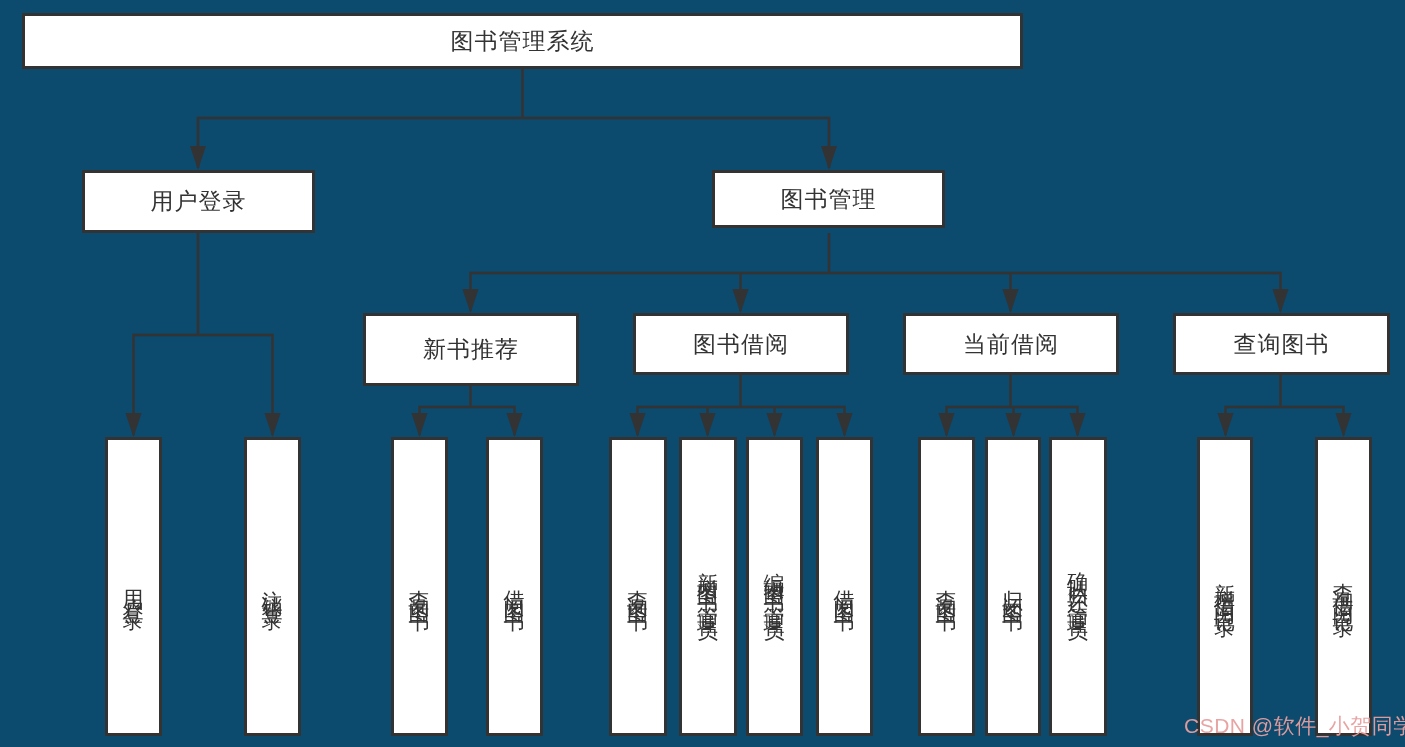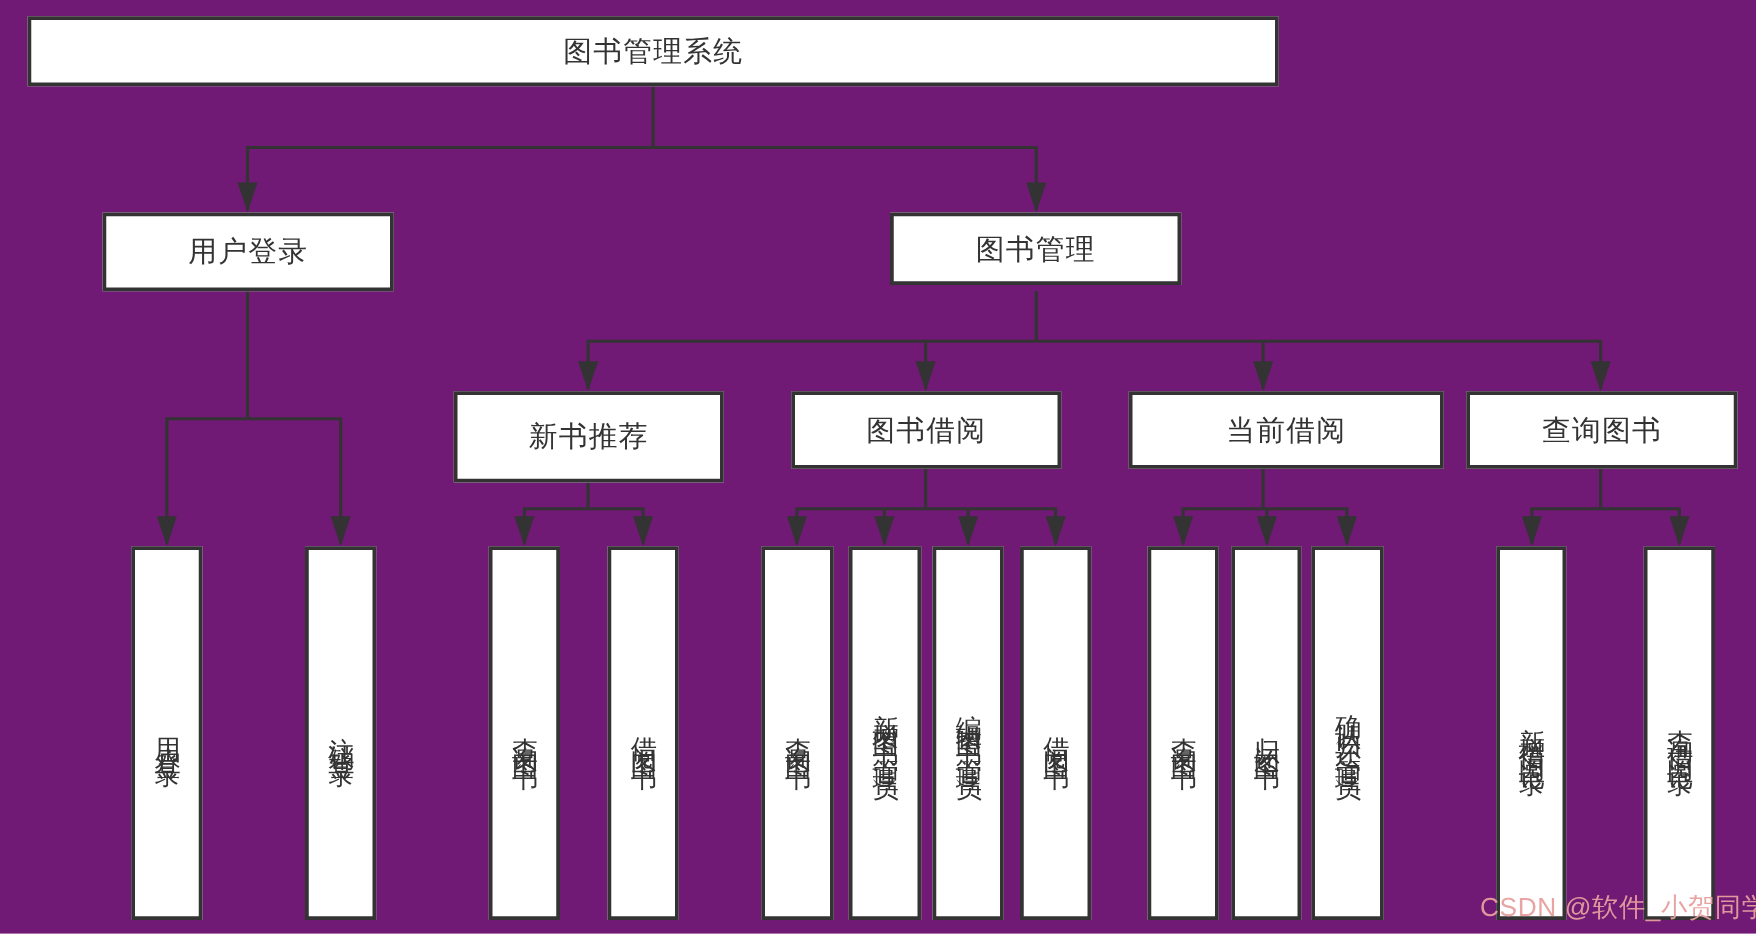--- a/index.html
+++ b/index.html
@@ -1,20 +1,20 @@
 <!DOCTYPE html>
 <html><head>
 <meta charset="utf-8">
 <style>
   html, body { margin: 0; padding: 0; background: #ffffff; }
   .canvas {
     position: relative;
     width: 1405px;
     height: 747px;
-    background: #701a75;
+    background: #0c4a6e;
     font-family: "Liberation Sans", "DejaVu Sans", sans-serif;
     color: #333333;
     overflow: hidden;
   }
   svg.connectors {
     position: absolute;
     left: 0; top: 0;
     z-index: 0;
   }
   .node {
@@ -99,21 +99,21 @@
   <div class="node" style="left:712px; top:170px; width:233px; height:58px;">
     <span class="hlabel">图书管理</span>
   </div>
 
   <div class="node" style="left:363px; top:313px; width:216px; height:73px;">
     <span class="hlabel">新书推荐</span>
   </div>
   <div class="node" style="left:633px; top:313px; width:216px; height:62px;">
     <span class="hlabel">图书借阅</span>
   </div>
-  <div class="node" style="left:903px; top:313px; width:252px; height:62px;">
+  <div class="node" style="left:903px; top:313px; width:216px; height:62px;">
     <span class="hlabel">当前借阅</span>
   </div>
   <div class="node" style="left:1173px; top:313px; width:217px; height:62px;">
     <span class="hlabel">查询图书</span>
   </div>
 
   <div class="node" style="left:105px; top:437px; width:57px; height:299px;">
     <span class="vlabel">用户登录</span>
   </div>
   <div class="node" style="left:244px; top:437px; width:57px; height:299px;">

